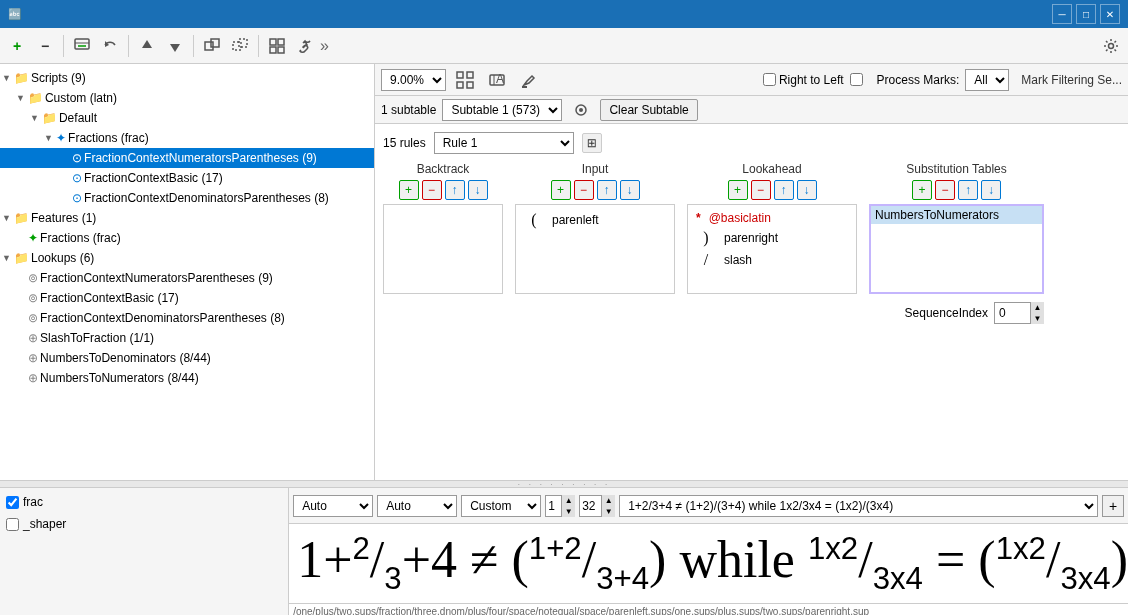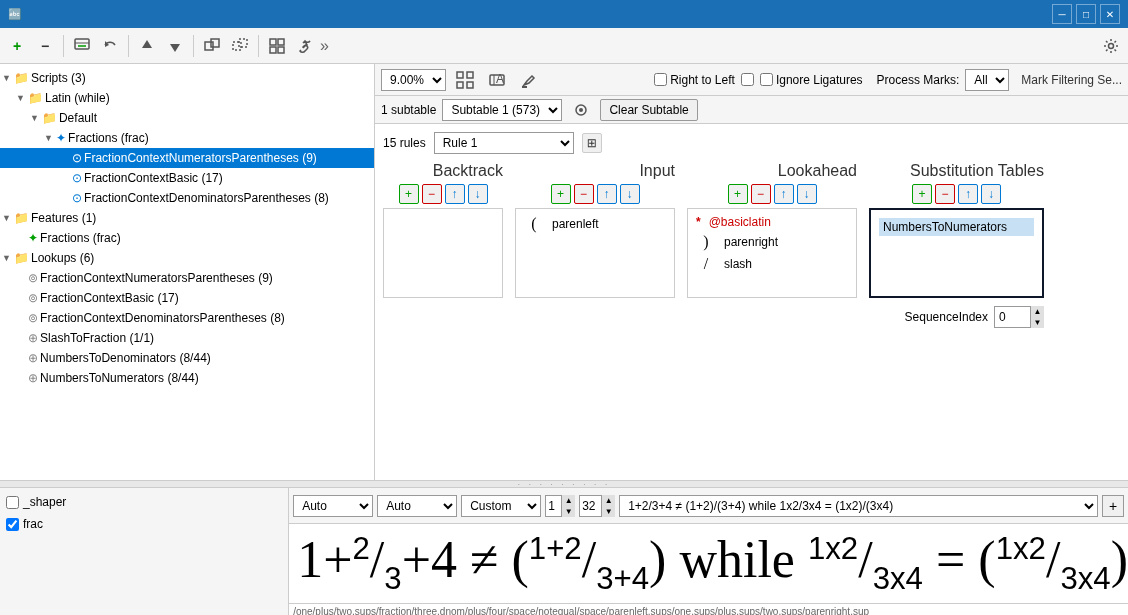--- a/index.html
+++ b/index.html
@@ -134,21 +134,21 @@
       overflow: auto;
     }
     .rules-header {
       display: flex;
       align-items: center;
       gap: 8px;
       margin-bottom: 8px;
     }
     .rule-select { height: 22px; border: 1px solid #999; background: white; padding: 0 4px; font-size: 12px; min-width: 140px; }
     .rule-col-header {
-      font-size: 16px; font-weight: normal; text-align: right;
+      font-size: 12px; font-weight: normal; text-align: center;
       color: #333; padding-bottom: 4px;
     }
     .rule-col-controls {
       display: flex; align-items: center; justify-content: center; gap: 3px;
       margin-bottom: 4px;
     }
     .ctrl-btn {
       width: 20px; height: 20px; border: 1px solid #ccc; background: #f0f0f0;
       cursor: pointer; display: flex; align-items: center; justify-content: center;
       font-size: 12px; border-radius: 2px; color: #333;
@@ -162,22 +162,22 @@
       padding: 4px; overflow-y: auto;
     }
     .rule-list-item {
       display: flex; align-items: center; padding: 2px 4px;
       cursor: pointer; font-size: 12px; gap: 8px;
     }
     .rule-list-item .asterisk { color: #cc0000; font-weight: bold; }
     
     
     .subst-box {
-      border: 2px solid #0f172a; background: white; min-height: 100px;
-      padding: 8px; overflow-y: auto;
+      border: 2px solid #c4b5fd; background: white; min-height: 100px;
+      padding: 0; overflow-y: auto;
     }
     .subst-item {
       display: flex; align-items: center; padding: 2px 4px;
       font-size: 12px; background: #c7e0f4;
     }
 
     
     .seq-index-row {
       display: flex; align-items: center; gap: 6px; margin-top: 8px;
       justify-content: flex-end;
@@ -313,27 +313,27 @@
 </div>
 
 <div style="display:flex; height:416px;">
 
   <div class="left-panel">
     <div class="tree-area">
 
       <div class="tree-item" style="padding-left:2px;">
         <span class="tree-expand">▼</span>
         <span style="color:#ffa500;margin-right:2px;">📁</span>
-        <span>Scripts (3)</span>
+        <span>Scripts (9)</span>
       </div>
 
       <div class="tree-item" style="padding-left:16px;">
         <span class="tree-expand">▼</span>
         <span style="color:#ffa500;margin-right:2px;">📁</span>
-        <span>Latin (while)</span>
+        <span>Custom (latn)</span>
       </div>
 
       <div class="tree-item" style="padding-left:30px;">
         <span class="tree-expand">▼</span>
         <span style="color:#ffa500;margin-right:2px;">📁</span>
         <span>Default</span>
       </div>
 
       <div class="tree-item" style="padding-left:44px;">
         <span class="tree-expand">▼</span>
@@ -438,24 +438,20 @@
           </svg>
       </button>
       <div style="flex:1;"></div>
       <label class="checkbox-label">
         <input type="checkbox" style="">
         <span>Right to Left</span>
       </label>
       <label class="checkbox-label">
         <input type="checkbox" style="">
       </label>
-      <label class="checkbox-label">
-        <input type="checkbox" style="">
-        <span>Ignore Ligatures</span>
-      </label>
       <span class="process-marks-label">Process Marks:</span>
       <select class="process-marks">
         <option>All</option>
       </select>
       <span class="mark-filtering">Mark Filtering Se...</span>
     </div>
 
     <div class="subtable-bar">
       <span>1 subtable</span>
       <select class="subtable-select">
@@ -568,26 +564,26 @@
 
   <div class="dotted-resize" style="background:#e8e8e8;height:8px;border-top:1px solid #ccc;border-bottom:1px solid #ccc;display:flex;align-items:center;justify-content:center;font-size:8px;color:#999;letter-spacing:3px;">
     · · · · · · · · ·
   </div>
 
   <div style="display:flex;align-items:stretch;">
 
     <div style="width:375px;border-right:1px solid #ccc;background:#f5f5f5;">
       <div style="padding:4px 6px;display:flex;flex-direction:column;gap:2px;">
         <div class="features-item">
+          <input type="checkbox" id="frac" checked="" style="">
+          <label for="frac">frac</label>
+        </div>
+        <div class="features-item">
           <input type="checkbox" id="shaper" style="">
           <label for="shaper">_shaper</label>
-        </div>
-        <div class="features-item">
-          <input type="checkbox" id="frac" checked="" style="">
-          <label for="frac">frac</label>
         </div>
       </div>
     </div>
 
     <div style="flex:1;display:flex;flex-direction:column;">
       <div class="preview-toolbar">
         <select class="auto-select">
           <option>Auto</option>
         </select>
         <select class="auto-select">

